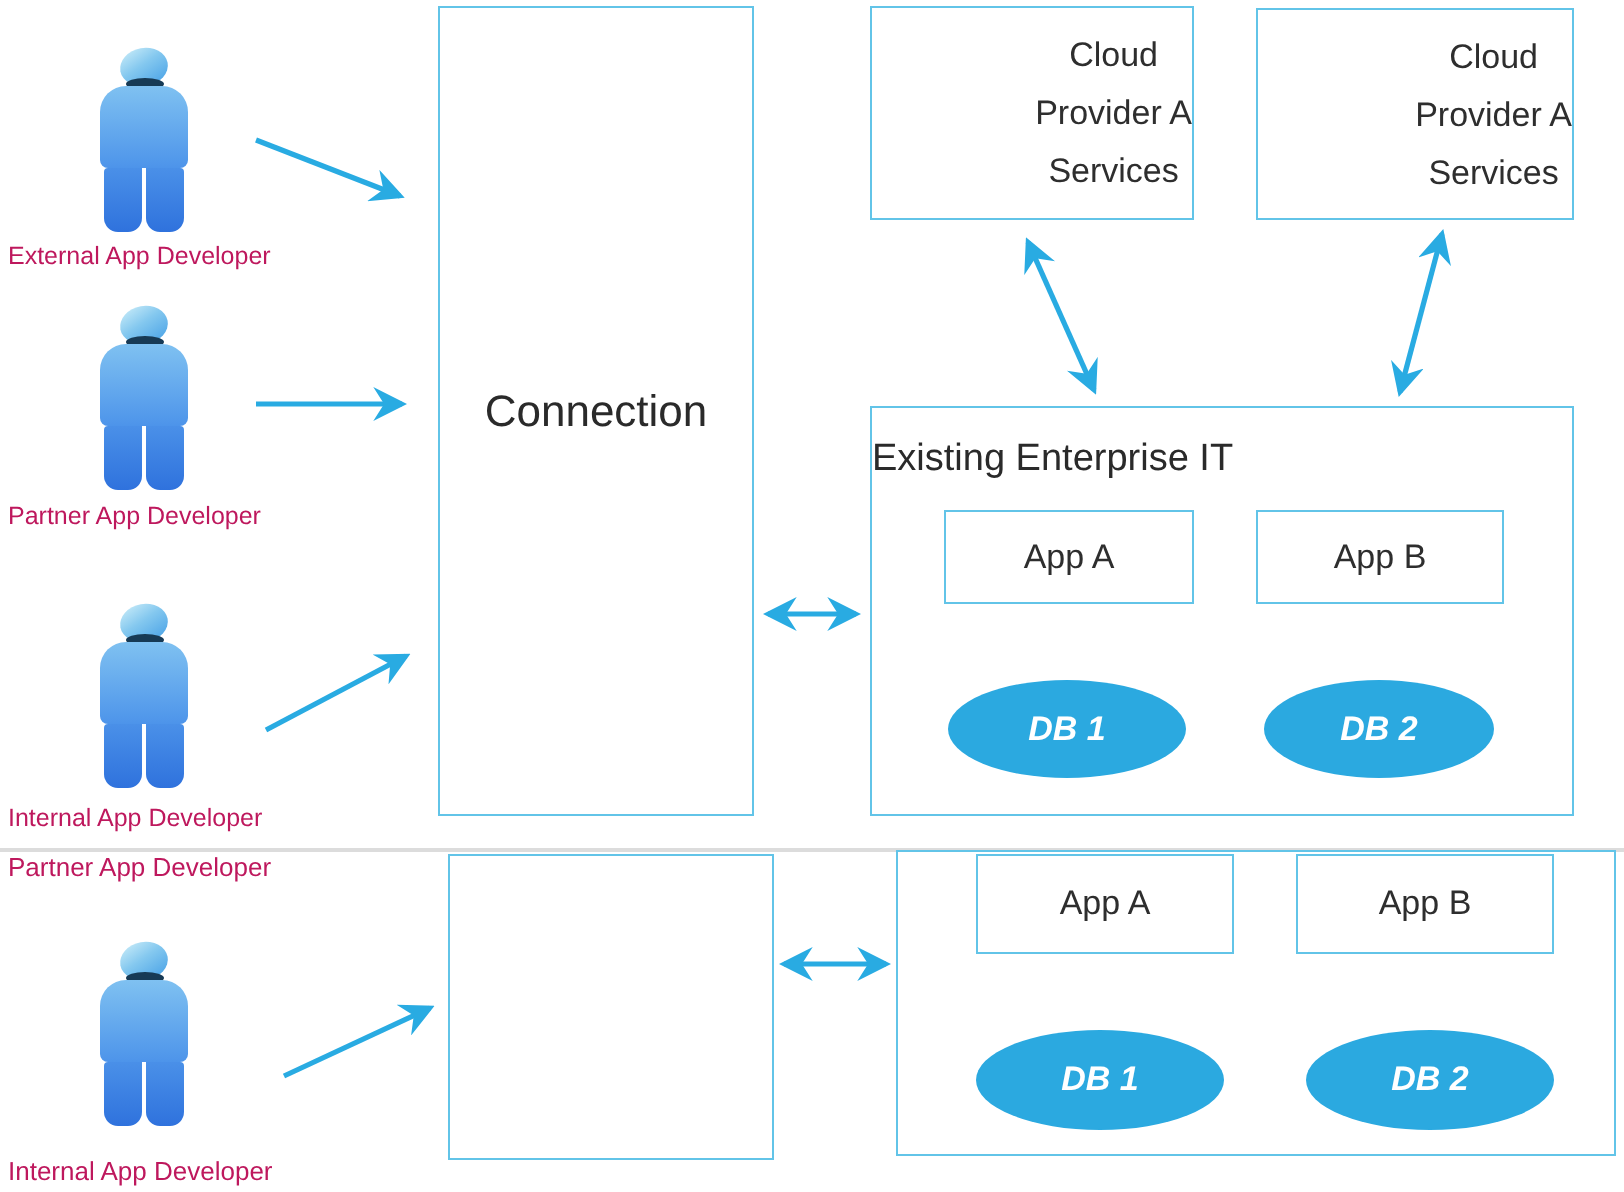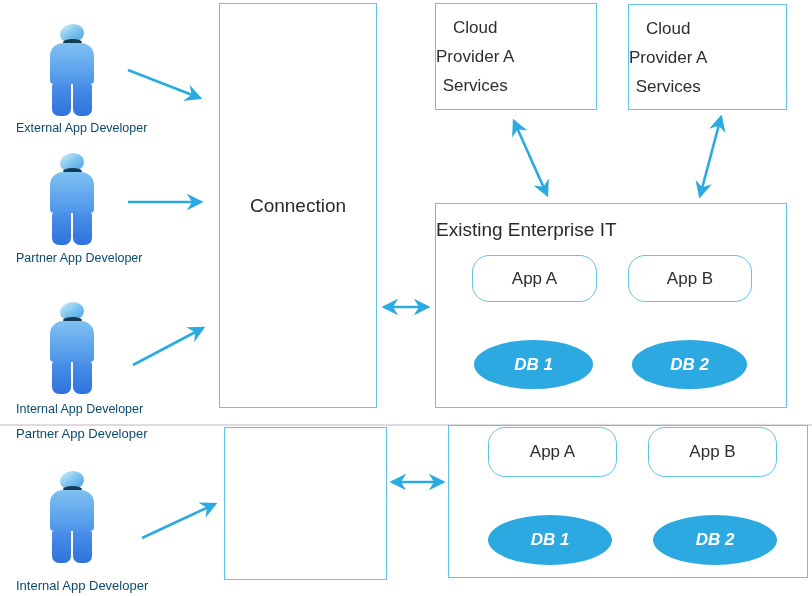--- a/index.html
+++ b/index.html
@@ -4,31 +4,31 @@
 <style>
   html,body{margin:0;padding:0;background:#fff;}
   .canvas{
     position:relative;width:812px;height:596px;background:#ffffff;
     font-family:"Liberation Sans",sans-serif;color:#2b2b2b;overflow:hidden;
   }
   .box{
     position:absolute;border:1px solid #62c4e8;background:#fff;box-sizing:border-box;
   }
   .cloud-box{
-    display:flex;align-items:center;justify-content:flex-start;text-align:center;
+    display:flex;align-items:center;justify-content:flex-end;text-align:center;
     font-size:17px;line-height:29px;white-space:pre-line;color:#2e2e2e;
   }
-  .connection-box{display:flex;align-items:center;justify-content:center;font-size:19px;color:#2a2a2a;}
+  .connection-box{display:flex;align-items:center;justify-content:center;font-size:22px;color:#2a2a2a;}
   .ent-title{position:absolute;left:0;right:0;top:15px;font-size:19px;color:#2a2a2a;}
-  .app-box{display:flex;align-items:center;justify-content:center;font-size:17px;color:#2e2e2e;border-radius:17px;}
+  .app-box{display:flex;align-items:center;justify-content:center;font-size:17px;color:#2e2e2e;}
   .db{
     position:absolute;border-radius:50%;background:#2ba9e0;color:#ffffff;
     display:flex;align-items:center;justify-content:center;font-size:17px;font-weight:bold;font-style:italic;
   }
-  .side-label{position:absolute;left:16px;font-size:12.5px;color:#0c4a6e;white-space:nowrap;}
+  .side-label{position:absolute;left:4px;font-size:12.5px;color:#be185d;white-space:nowrap;}
   .divider{position:absolute;left:0;top:424px;width:812px;height:0;border-top:2px solid #dcdcdc;}
   .arrows{position:absolute;left:0;top:0;width:812px;height:596px;pointer-events:none;}
   
   .person{position:absolute;width:48px;height:92px;}
   .person .head{position:absolute;left:12px;top:0;width:24px;height:19px;border-radius:50%;
     background:linear-gradient(155deg,#cdeef9 0%,#84c8ef 45%,#46a0e6 100%);transform:rotate(-10deg);}
   .person .neck{position:absolute;left:15px;top:15px;width:19px;height:6px;border-radius:50%;background:#173a55;}
   .person .torso{position:absolute;left:2px;top:19px;width:44px;height:41px;border-radius:13px 13px 4px 4px;
     background:linear-gradient(180deg,#7fc1f1 0%,#4d94ea 100%);}
   .person .leg-l{position:absolute;left:4px;top:60px;width:19px;height:32px;border-radius:2px 0 7px 7px;

